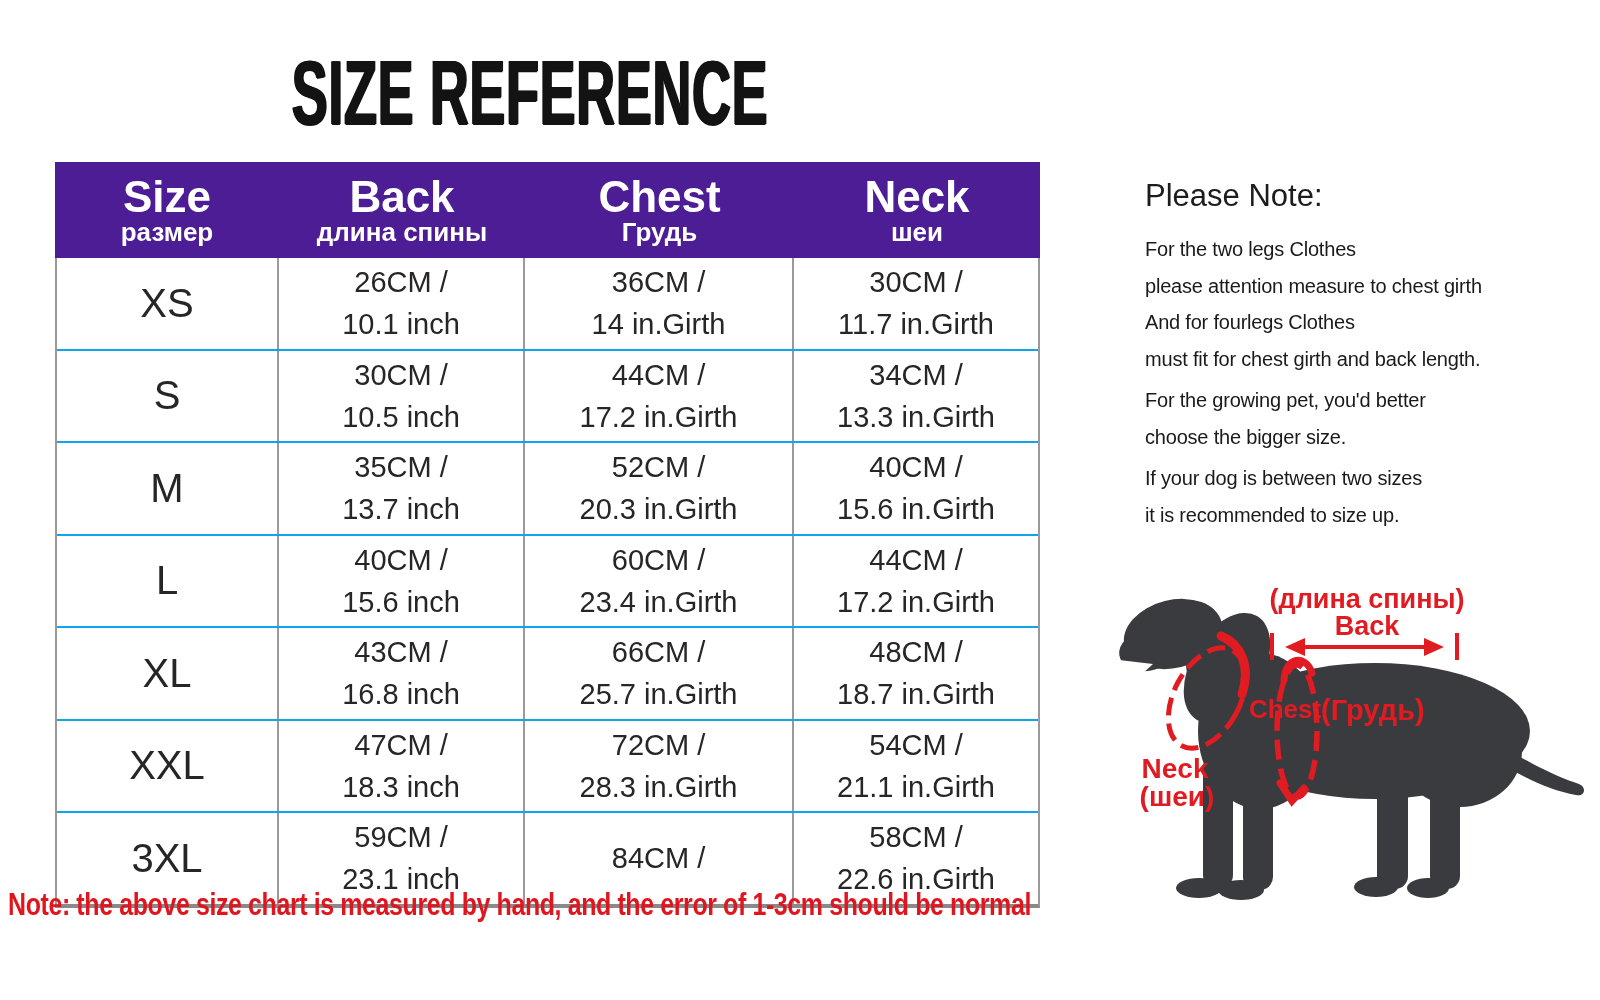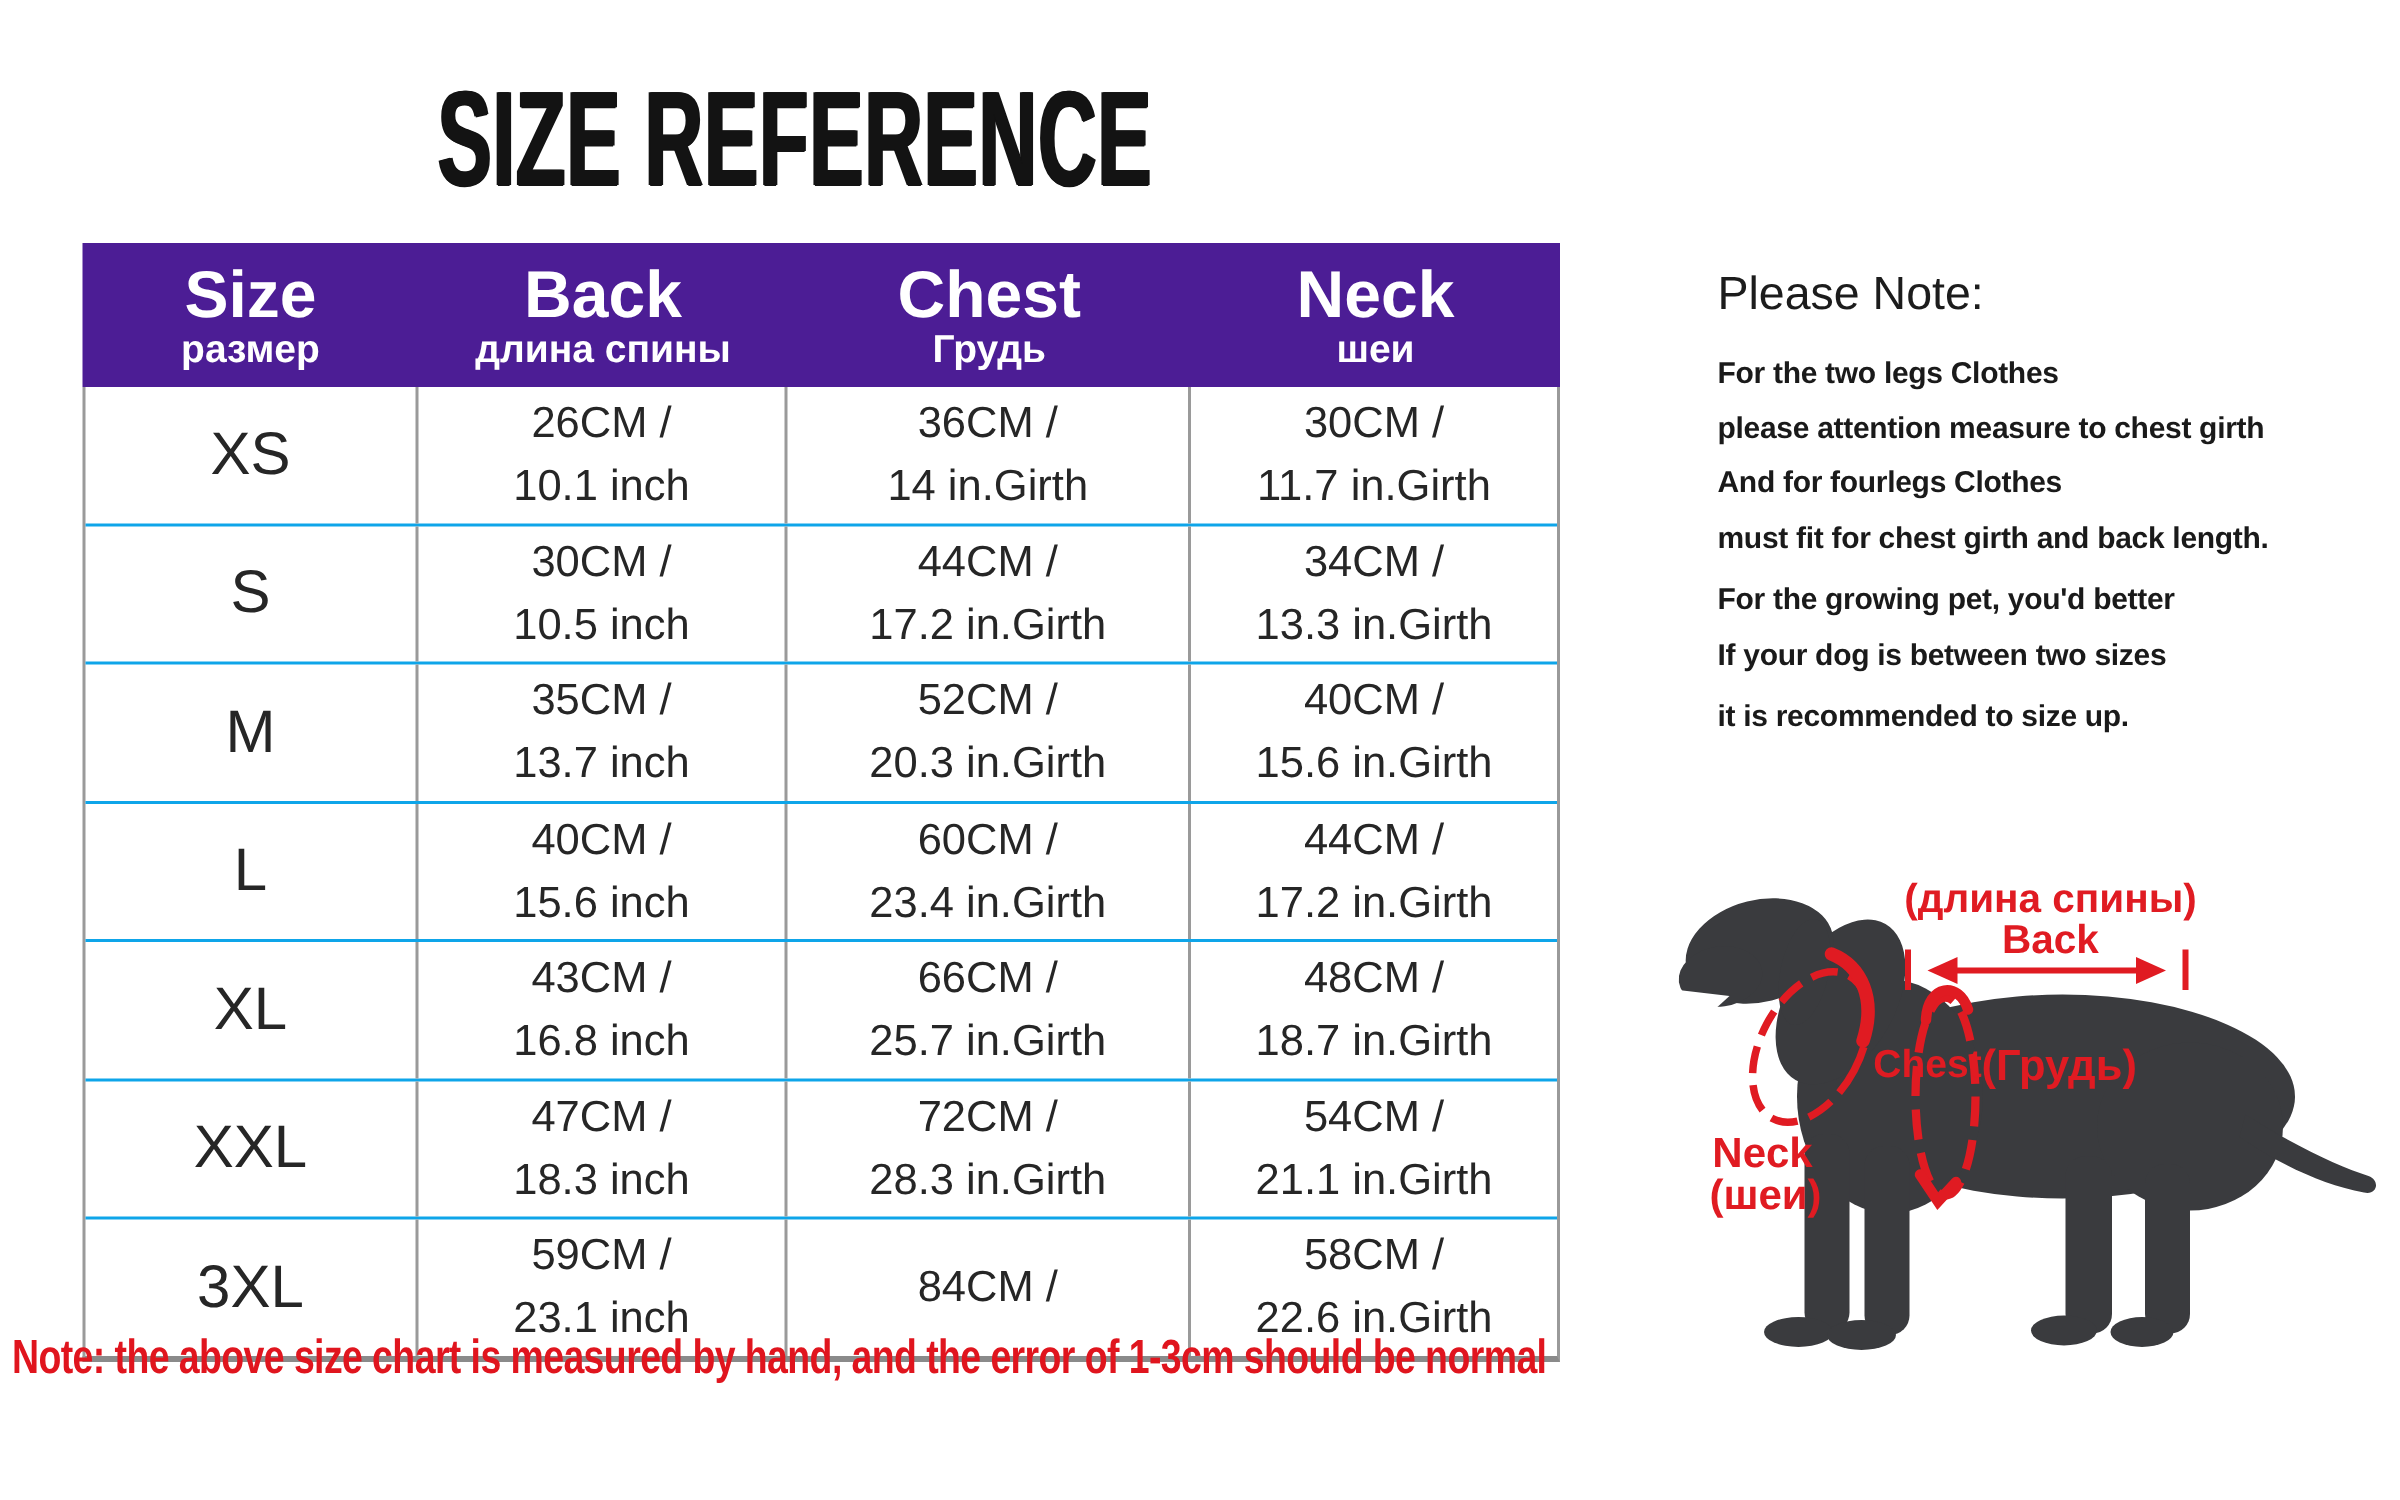--- a/index.html
+++ b/index.html
@@ -42,21 +42,21 @@
   .mline { font-size:29px; line-height:42px; }
   
   .bottom-note {
     position:absolute; left:8px; top:886px; white-space:nowrap;
     font-size:32px; font-weight:700; letter-spacing:-0.5px; color:#e0151e;
     transform:scaleX(0.78); transform-origin:left center;
   }
   
   .note-panel { position:absolute; left:1145px; top:166px; width:430px; color:#1a1a1a; }
   .np-heading { font-size:31px; font-weight:400; line-height:38px; margin-bottom:16px; color:#1c1c1c;margin-top:11px; }
-  .np-line { font-size:20px; font-weight:700; line-height:36.5px; letter-spacing:-0.2px; }
+  .np-line { font-size:20px; font-weight:400; line-height:36.5px; letter-spacing:-0.2px; }
   .np-lines .np-line:nth-child(5), .np-lines .np-line:nth-child(7) { margin-top:5px; }
   
   .dog-diagram { position:absolute; left:1085px; top:556px; width:510px; height:350px; }
   .dog-diagram text { font-family:"Liberation Sans", sans-serif; font-weight:700; fill:#e01b22; }
 </style>
 </head>
 <body>
 
 <div class="page">
 
@@ -192,20 +192,21 @@
   <div class="bottom-note">Note: the above size chart is measured by hand, and the error of 1-3cm should be normal</div>
 
   <div class="note-panel">
     <div class="np-heading">Please Note:</div>
     <div class="np-lines">
         <div class="np-line">For the two legs Clothes</div>
         <div class="np-line">please attention measure to chest girth</div>
         <div class="np-line">And for fourlegs Clothes</div>
         <div class="np-line">must fit for chest girth and back length.</div>
         <div class="np-line">For the growing pet, you'd better</div>
+        <div class="np-line">choose the bigger size.</div>
         <div class="np-line">If your dog is between two sizes</div>
         <div class="np-line">it is recommended to size up.</div>
       </div>
   </div>
 
   <svg class="dog-diagram" viewBox="0 0 510 350" xmlns="http://www.w3.org/2000/svg">
 
     <g fill="#3a3b3e">
       <ellipse cx="290" cy="175" rx="155" ry="68"></ellipse>
       <ellipse cx="375" cy="195" rx="62" ry="56"></ellipse>

